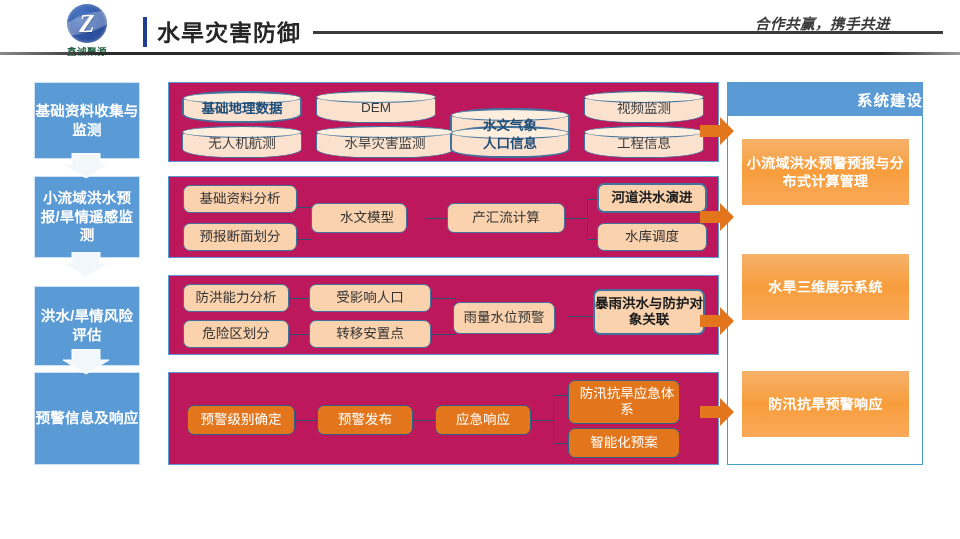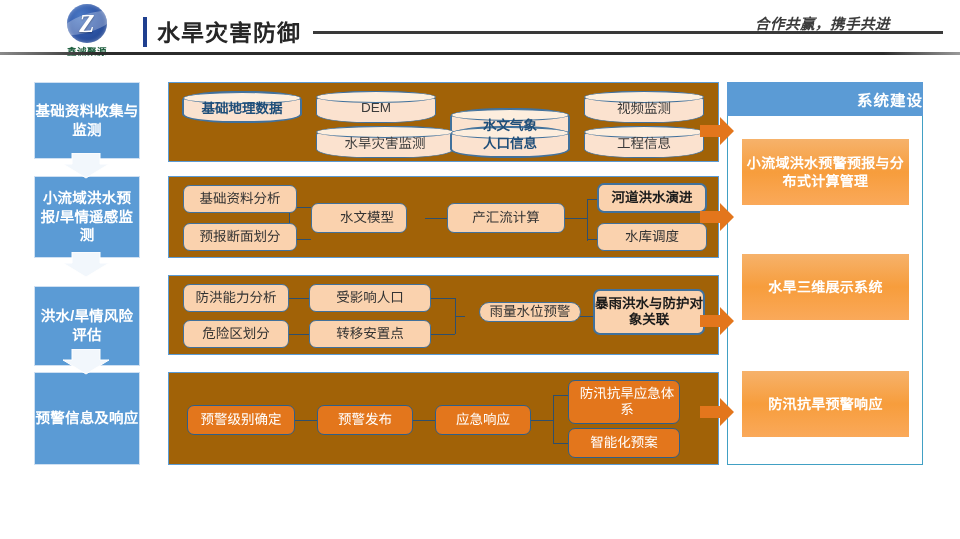--- a/index.html
+++ b/index.html
@@ -69,21 +69,21 @@
     color: #ffffff; font-weight: bold; font-size: 14.5px; line-height: 1.28;
     letter-spacing: .2px;
   }
   .down-arrow {
     position: absolute; left: 62px; width: 48px; height: 26px; z-index: 6;
   }
 
   
   .rowbox {
     position: absolute; left: 168px; width: 551px;
-    background: #a16207; border: 1.2px solid #5b9bd5;
+    background: #be185d; border: 1.2px solid #5b9bd5;
   }
 
   
   .cyl {
     position: absolute; height: 32px;
     background: #fbe2cf; border: 1.3px solid #41719c;
     border-radius: 50px/9px;
     display: flex; align-items: center; justify-content: center;
     font-size: 13.5px; color: #3b3b3b; white-space: nowrap;
   }
@@ -201,20 +201,23 @@
     <div class="cyl" style="left:147px;top:8px;width:120px;">
       <span>DEM</span>
     </div>
     <div class="cyl hl" style="left:281px;top:8px;width:120px;margin-top:17px;">
       <span>水文气象</span>
     </div>
     <div class="cyl" style="left:415px;top:8px;width:120px;">
       <span>视频监测</span>
     </div>
 
+    <div class="cyl" style="left:13px;top:43px;width:120px;">
+      <span>无人机航测</span>
+    </div>
     <div class="cyl" style="left:147px;top:43px;width:138px;">
       <span>水旱灾害监测</span>
     </div>
     <div class="cyl hl" style="left:281px;top:43px;width:120px;">
       <span>人口信息</span>
     </div>
     <div class="cyl" style="left:415px;top:43px;width:120px;">
       <span>工程信息</span>
     </div>
   </div>
@@ -263,21 +266,21 @@
     </div>
     <div class="rbox" style="left:14px;top:44px;width:106px;height:28px;">
       <span>危险区划分</span>
     </div>
     <div class="rbox" style="left:140px;top:8px;width:122px;height:28px;">
       <span>受影响人口</span>
     </div>
     <div class="rbox" style="left:140px;top:44px;width:122px;height:28px;">
       <span>转移安置点</span>
     </div>
-    <div class="rbox" style="left:310px;top:26px;width:102px;height:20px;border-radius:14px;">
+    <div class="rbox" style="left:284px;top:26px;width:102px;height:32px;">
       <span>雨量水位预警</span>
     </div>
     <div class="rbox hl" style="left:424px;top:13px;width:112px;height:46px;">
       <span>暴雨洪水与防护对象关联</span>
     </div>
   </div>
 
   <div class="rowbox" style="top:372px;height:93px;">
     <div class="conn h" style="left:126px;top:47px;width:22px;"></div>
     <div class="conn h" style="left:244px;top:47px;width:22px;"></div>

